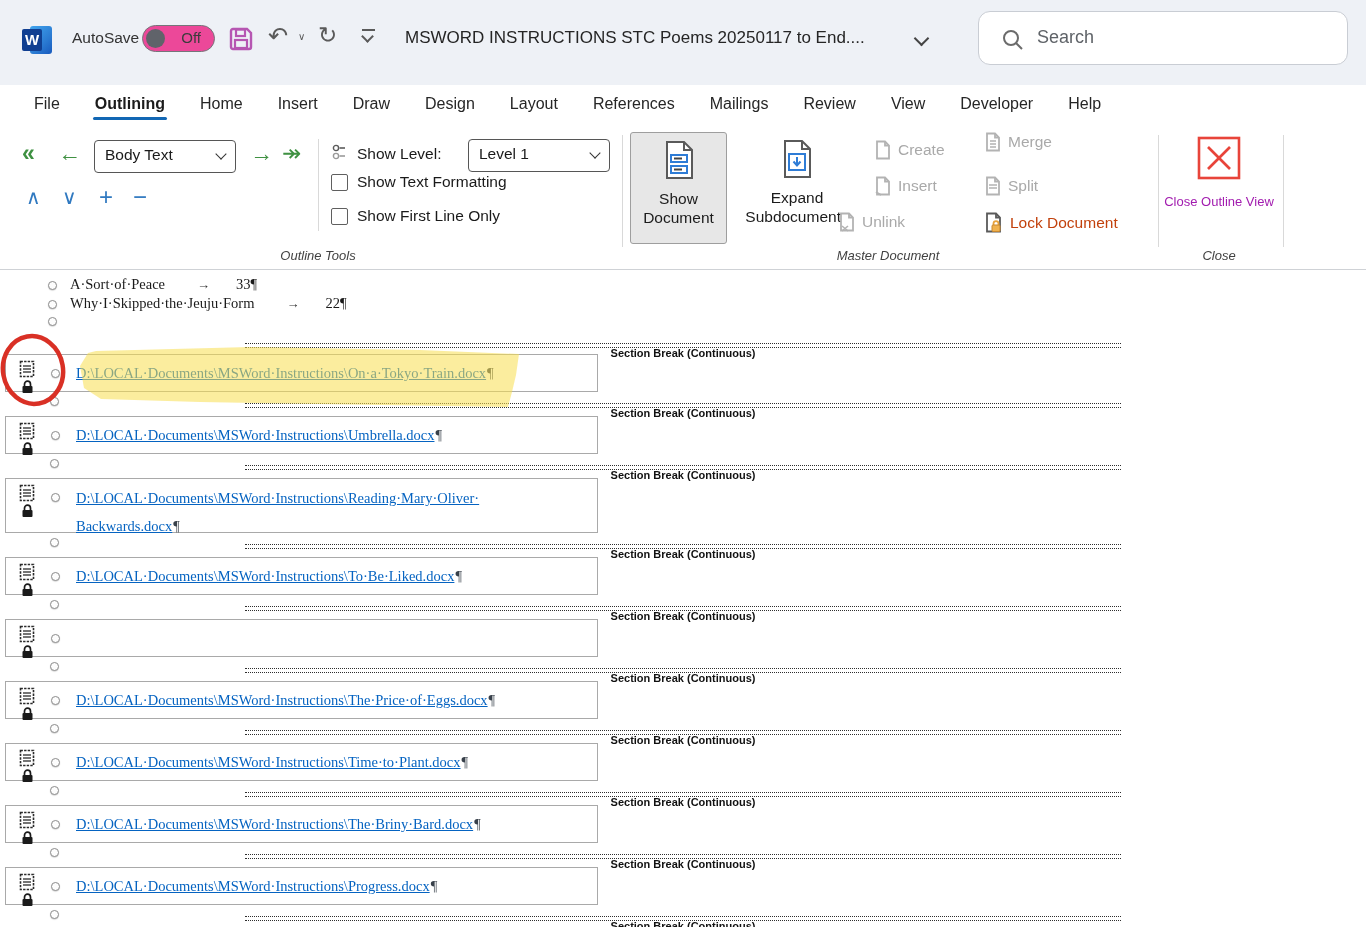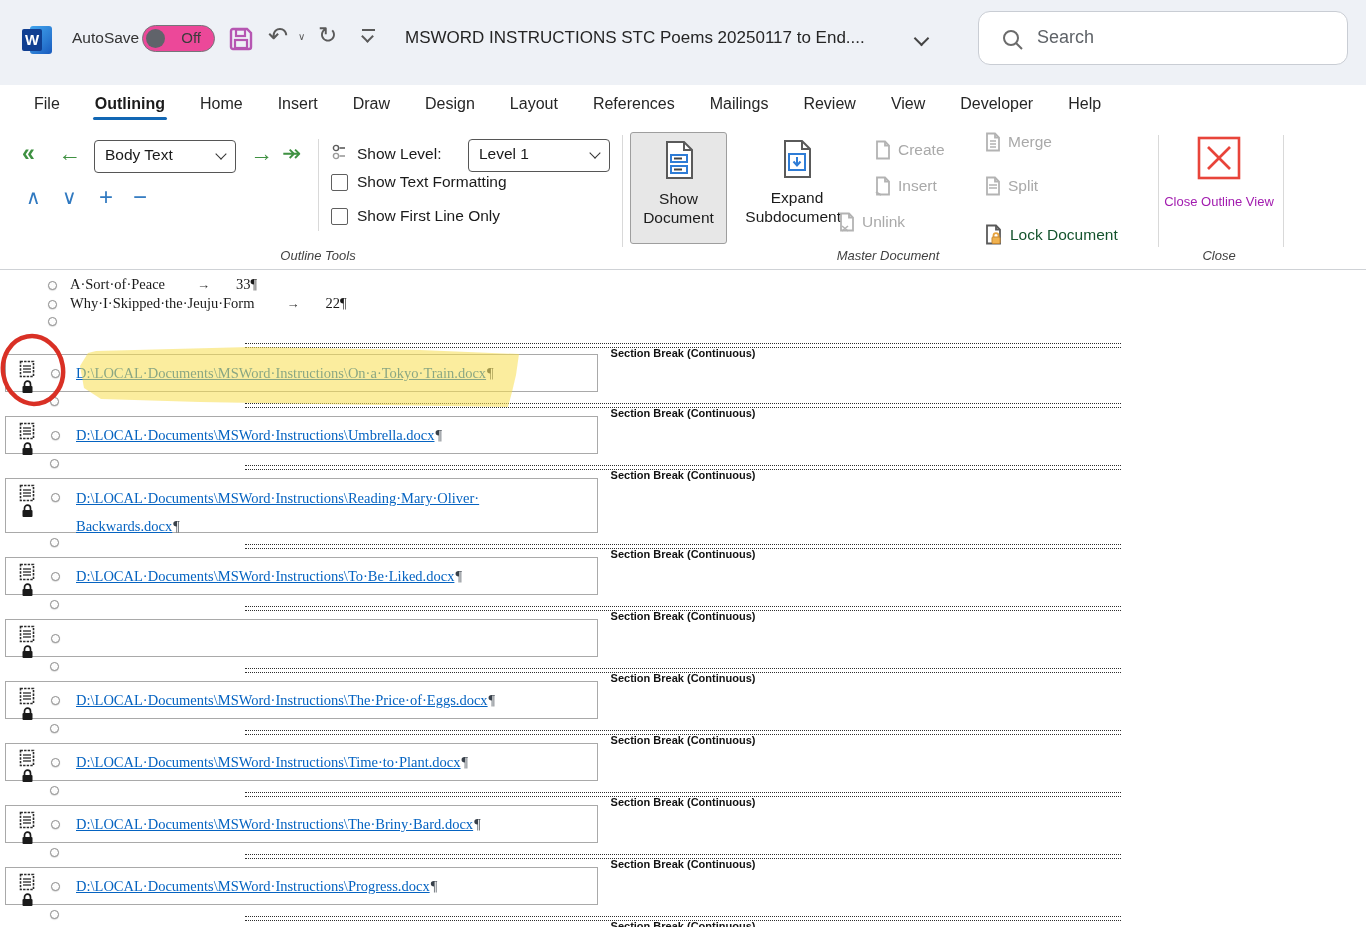--- a/index.html
+++ b/index.html
@@ -68,21 +68,21 @@
   .bigbtn { position:absolute; top:5px; height:112px; text-align:center; font-size:15.5px; color:#1b1b1b;
             border-radius:3px; }
   .bigbtn .ic { margin:6px auto 4px auto; }
   #show-document-btn { left:630px; width:97px; background:#e7e7e7; border:1px solid #9e9e9e; }
   #expand-sub-btn { left:737px; width:120px; }
   .bigbtn .cap { line-height:19px; }
 
   .smallbtn { position:absolute; display:flex; align-items:center; font-size:15.5px; white-space:nowrap; }
   .smallbtn .sic { margin-right:6px; display:inline-flex; }
   .smallbtn.disabled { color:#a9a9a9; }
-  .smallbtn.enabled { color:#14532d;margin-top:12px; }
+  .smallbtn.enabled { color:#c2410c; }
 
   #close-btn { left:1163px; width:112px; top:5px; position:absolute; text-align:center; font-size:13px; color:#a21caf; }
   #close-btn .cap { line-height:21px; }
 
   
   #content { position:absolute; top:270px; left:0; width:1366px; height:657px; background:#fff; overflow:hidden;
              font-family:"Liberation Serif", serif; }
   .toc-row { position:relative; height:19px; }
   .toc-row .bullet, .empty-row .bullet, .sbrow .bullet, .subbox .bullet {
       position:absolute; width:9px; height:9px; border:1.5px solid #909090; border-radius:50%;

